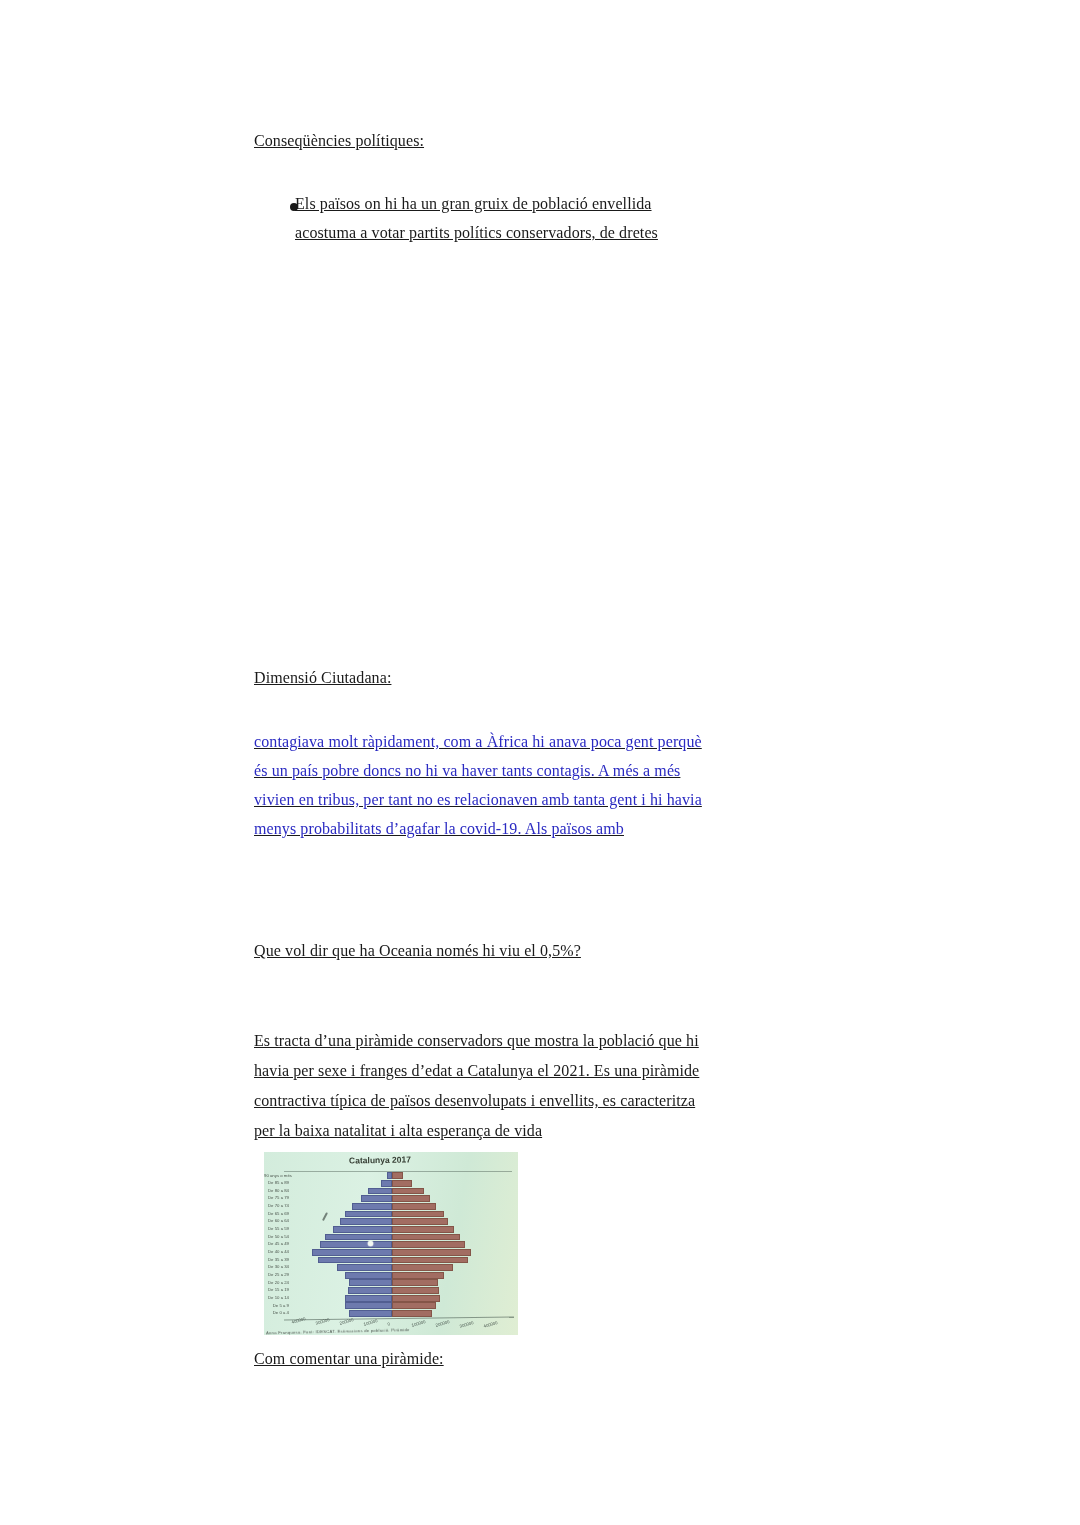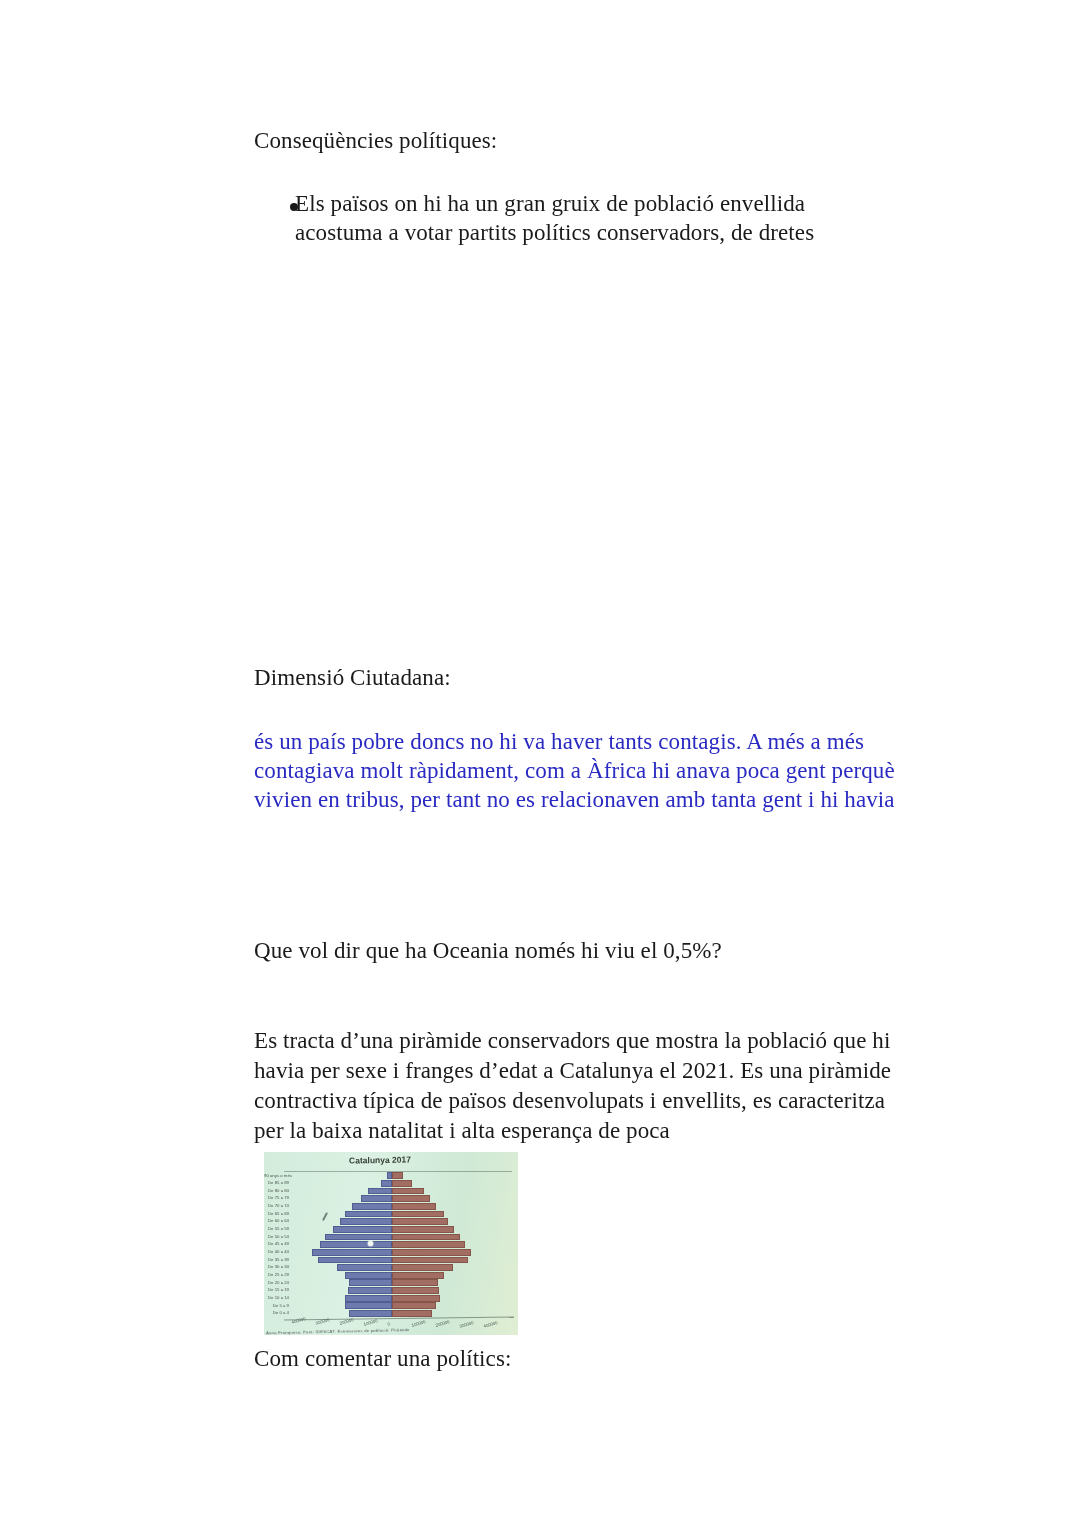--- a/index.html
+++ b/index.html
@@ -1,22 +1,22 @@
 <!DOCTYPE html>
 <html lang="ca"><head>
 <meta charset="utf-8">
 <style>
   html,body{margin:0;padding:0;}
   body{
     width:1080px;height:1525px;position:relative;background:#ffffff;overflow:hidden;
     font-family:"Liberation Serif","DejaVu Serif",serif;
   }
   .t{
-    position:absolute;left:254px;font-size:23px;line-height:29px;
-    color:#1a1a1a;white-space:nowrap;letter-spacing:0.1px;
+    position:absolute;left:254px;font-size:16px;line-height:29px;
+    color:#1a1a1a;white-space:nowrap;letter-spacing:0.1px;text-decoration:underline;
   }
   .blue{color:#2a2ac2;}
   .line{white-space:nowrap;}
   .lh30 .line{line-height:30px;}
   
   .bullet-marker{
     position:absolute;left:290px;top:203px;width:8px;height:8px;border-radius:50%;
     background:#1a1a1a;
   }
   .bullet-text{left:295px;}
@@ -71,32 +71,33 @@
   <span class="bullet-marker"></span>
   <div class="t bullet-text" style="top:189px">
     <div class="line">Els països on hi ha un gran gruix de població envellida</div>
     <div class="line">acostuma a votar partits polítics conservadors, de dretes</div>
   </div>
 </div>
 
 <div class="t" style="top:663px">Dimensió Ciutadana:</div>
 
 <div class="t" style="top:727px">
+  <div class="line blue">contagiava molt ràpidament, com a Àfrica hi anava poca gent perquè</div>
   <div class="line blue">és un país pobre doncs no hi va haver tants contagis. A més a més</div>
-  <div class="line blue">contagiava molt ràpidament, com a Àfrica hi anava poca gent perquè</div>
   <div class="line blue">vivien en tribus, per tant no es relacionaven amb tanta gent i hi havia</div>
+  <div class="line blue">menys probabilitats d’agafar la covid-19. Als països amb</div>
 </div>
 
 <div class="t" style="top:936px">Que vol dir que ha Oceania només hi viu el 0,5%?</div>
 
 <div class="t lh30" style="top:1026px">
   <div class="line">Es tracta d’una piràmide conservadors que mostra la població que hi</div>
   <div class="line">havia per sexe i franges d’edat a Catalunya el 2021. Es una piràmide</div>
   <div class="line">contractiva típica de països desenvolupats i envellits, es caracteritza</div>
-  <div class="line">per la baixa natalitat i alta esperança de poca</div>
+  <div class="line">per la baixa natalitat i alta esperança de vida</div>
 </div>
 
 <div class="pyramid-image">
   <div class="pyramid-inner">
     <div class="pyramid-title">Catalunya 2017</div>
     <div class="axis-top"></div>
     <div class="pyramid-plot">
         <div style="position: absolute; left: 0px; width: 100%; top: 20px; height: 7.65px;">
           <span class="plab">90 anys o més</span>
           <div class="pbar pmen" style="width: 4.8px; right: 126px;"></div>
@@ -204,13 +205,13 @@
         <span class="xtick" style="left: 171px; top: 171.3px;">200000</span>
         <span class="xtick" style="left: 195px; top: 171.85px;">300000</span>
         <span class="xtick" style="left: 219px; top: 172.4px;">400000</span>
       </div>
     <div class="source-caption">Anna Franquesa. Font: IDESCAT. Estimacions de població. Piràmide</div>
     <div class="white-dot"></div>
     <div class="cursor-mark"></div>
   </div>
 </div>
 
-<div class="t" style="top:1344px">Com comentar una polítics:</div>
+<div class="t" style="top:1344px">Com comentar una piràmide:</div>
 
 </body></html>

